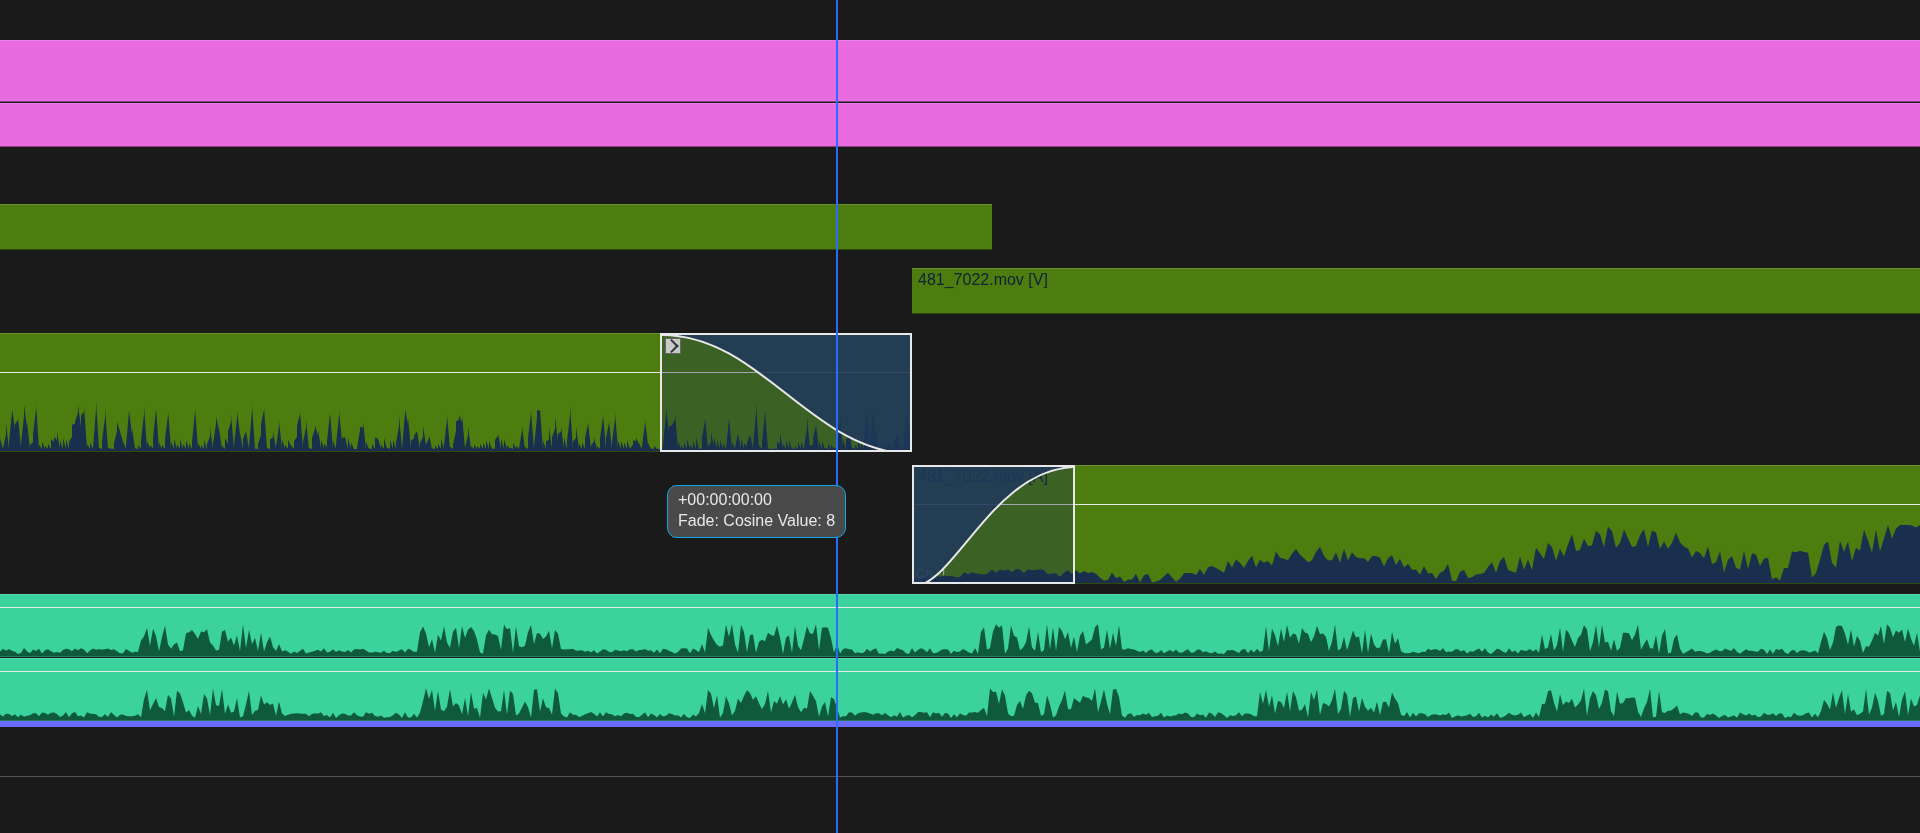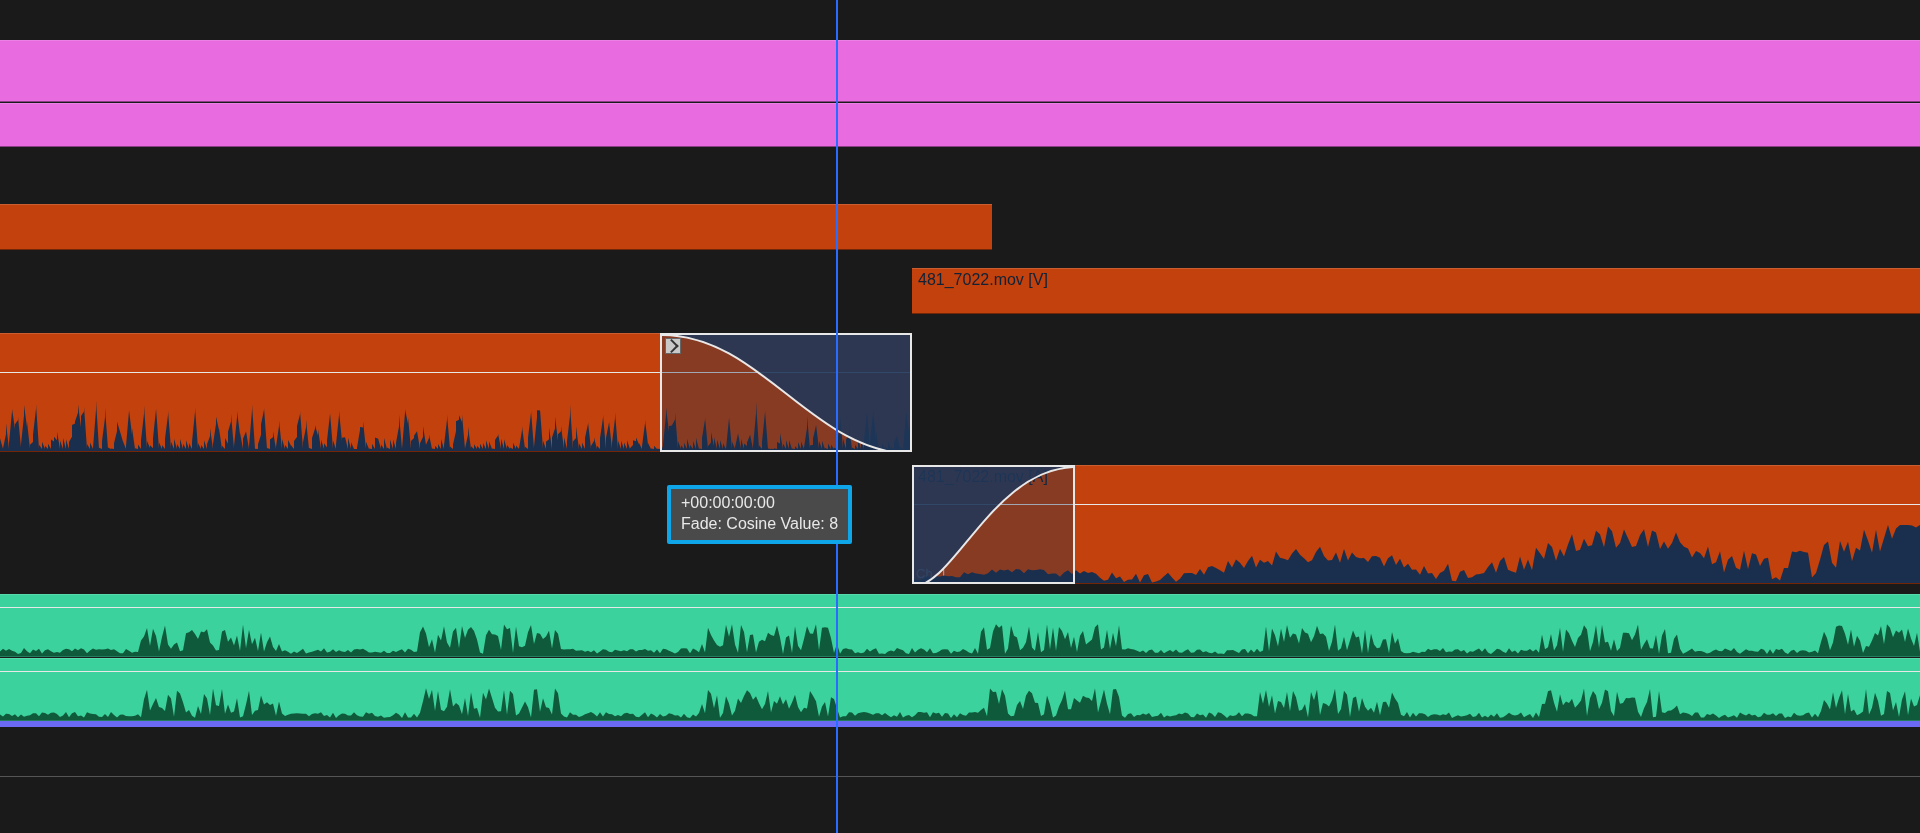--- a/index.html
+++ b/index.html
@@ -15,21 +15,21 @@
   user-select: none;
 }
 .track-area { position: absolute; left: 0; width: 100%; }
 .clip {
   position: absolute;
   height: 100%;
   border-top: 1px solid rgba(255,255,255,.15);
   border-bottom: 1px solid rgba(0,0,0,.4);
 }
 .pink { background: #e86be0; }
-.blue { background: #c2410c; }
+.blue { background: #4d7c0f; }
 .green { background: #3bd29e; }
 .clip-label {
   position: absolute;
   top: 2px;
   left: 6px;
   font-size: 16px;
   color: #0f2238;
   white-space: nowrap;
 }
 .ch-label {
@@ -78,22 +78,22 @@
 .playhead {
   position: absolute;
   top: 0; bottom: 0;
   width: 2px;
   background: #2a6cff;
   z-index: 500;
 }
 .tooltip {
   position: absolute;
   background: #4a4a4a;
-  border: 4px solid #0ea5e9;
-  border-radius: 2px;
+  border: 1px solid #0ea5e9;
+  border-radius: 10px;
   padding: 4px 10px 5px;
   font-size: 16px;
   color: #e8e8e8;
   line-height: 1.3;
   white-space: nowrap;
   z-index: 600;
 }
 </style>
 </head>
 <body>

